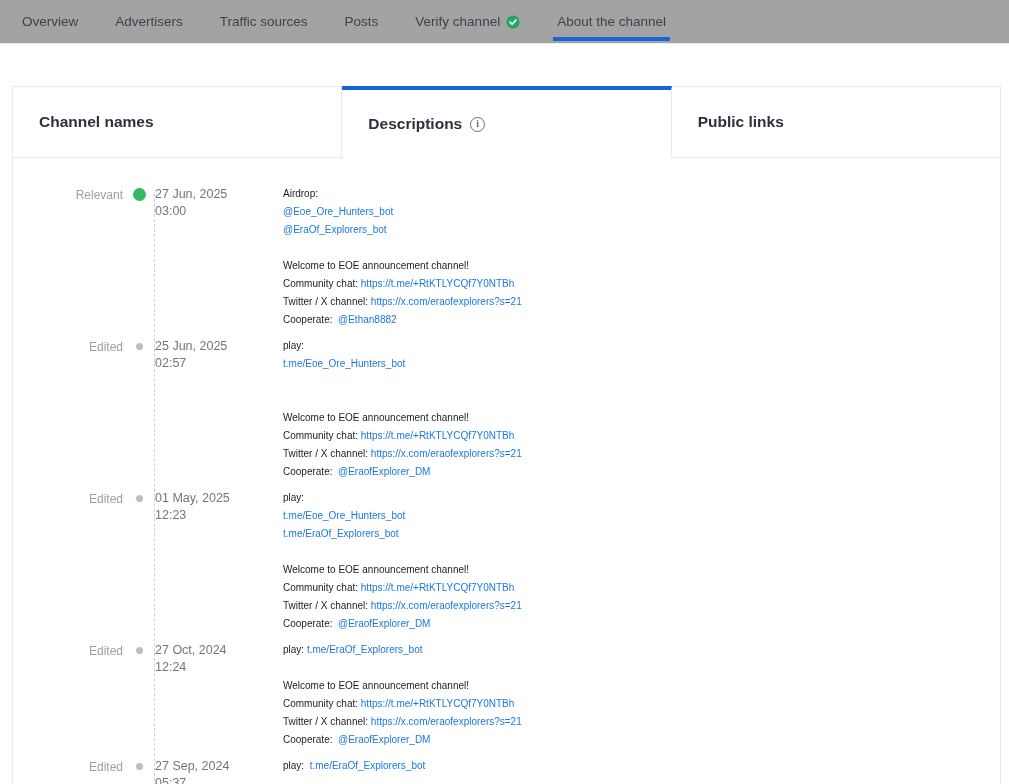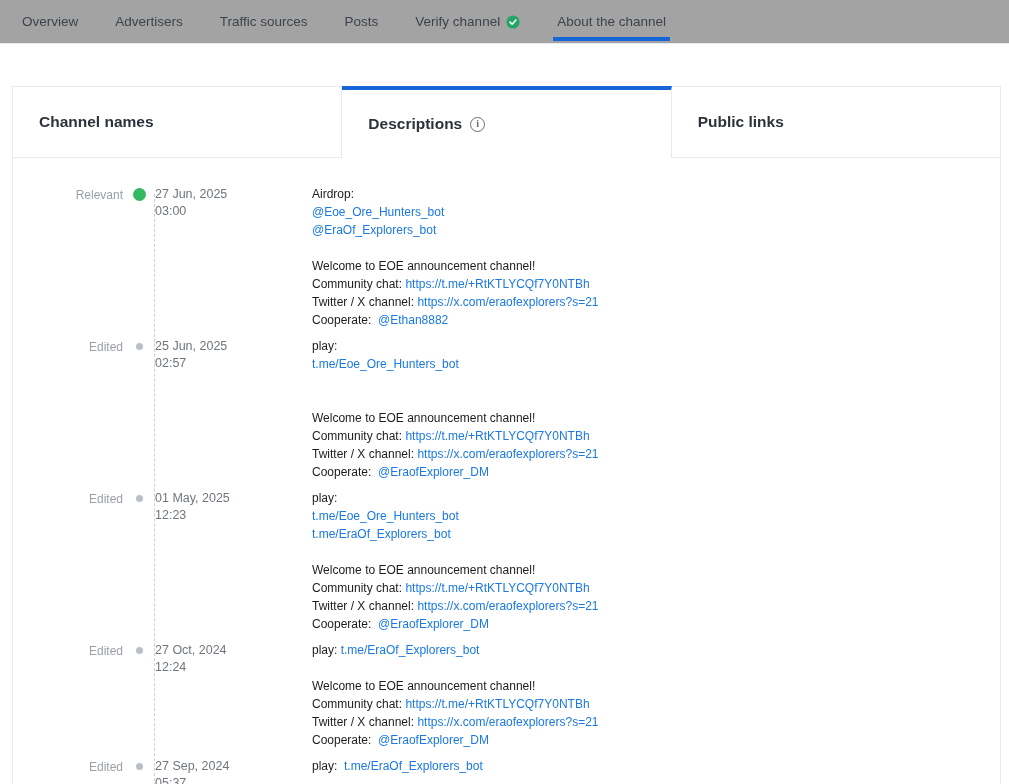--- a/index.html
+++ b/index.html
@@ -139,25 +139,24 @@
   }
   .dot.green { width: 13px; height: 13px; background: var(--dot-green); margin-top: 3px; }
   .dot.gray  { width: 7px;  height: 7px;  background: var(--dot-gray);  margin-top: 6px; }
   .entry-date {
     font-size: 12.5px;
     color: var(--date-gray);
     line-height: 17px;
     padding-top: 1px;
   }
   .entry-content {
-    font-size: 12px;
+    font-size: 10px;
     line-height: 18px;
     color: var(--text-dark);
     white-space: pre-wrap;
-    margin-left: 29px;
   }
   .entry-content .line { min-height: 18px; }
   .entry-content a.desc-link {
     color: var(--link);
     text-decoration: none;
     cursor: pointer;
   }
 </style>
 </head>
 <body>

